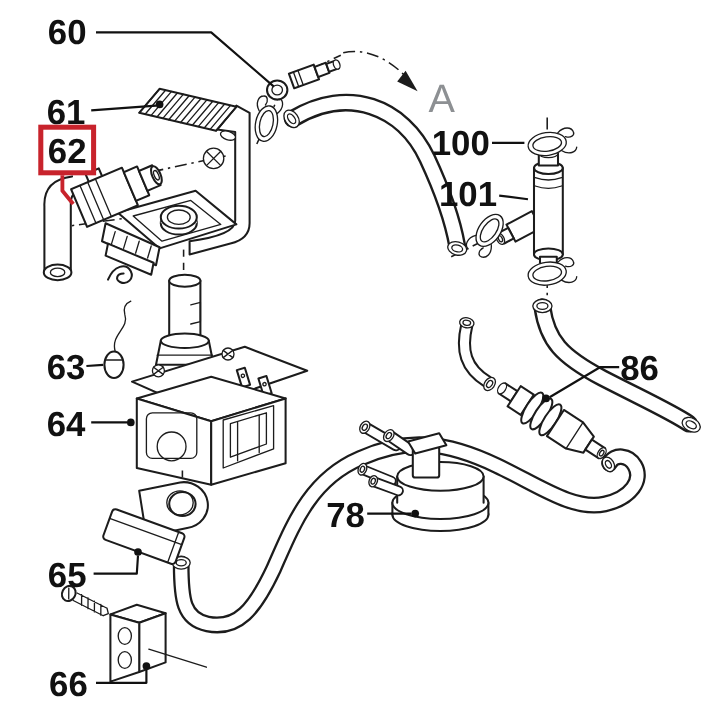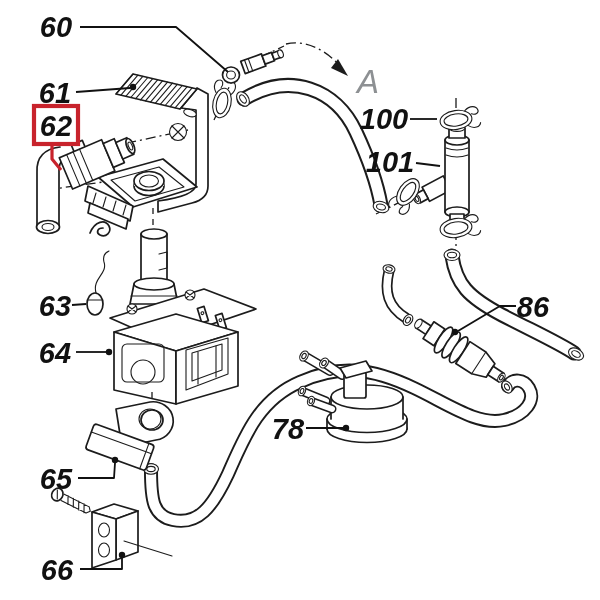--- a/index.html
+++ b/index.html
@@ -1,18 +1,18 @@
 <!DOCTYPE html>
 <html><head>
 <meta charset="utf-8">
 <style>
   :root { --ink:#1c1c1c; --hl:#c8232c; --gray:#8d9093; }
   html,body { margin:0; padding:0; background:#fff; }
   .stage { position:relative; width:600px; height:600px; background:#fff; overflow:hidden;
-           font-family:"Liberation Sans", sans-serif;font-style:italic; }
+           font-family:"Liberation Sans", sans-serif; }
   svg { display:block; }
   .ln  { fill:none; stroke:var(--ink); stroke-width:1.7; stroke-linecap:round; stroke-linejoin:round; }
   .lnt { fill:none; stroke:var(--ink); stroke-width:1.1; stroke-linecap:round; stroke-linejoin:round; }
   .wf  { fill:#fff; stroke:var(--ink); stroke-width:1.7; stroke-linejoin:round; }
   .wft { fill:#fff; stroke:var(--ink); stroke-width:1.1; stroke-linejoin:round; }
   .dash{ fill:none; stroke:var(--ink); stroke-width:1.3; stroke-dasharray:10 4 2 4; }
   .dsh2{ fill:none; stroke:var(--ink); stroke-width:1.3; stroke-dasharray:6 5; }
   .tubeO { fill:none; stroke:var(--ink); stroke-linecap:round; }
   .tubeI { fill:none; stroke:#fff; stroke-linecap:round; }
   .lead { fill:none; stroke:#111; stroke-width:1.8; stroke-linejoin:round; }

